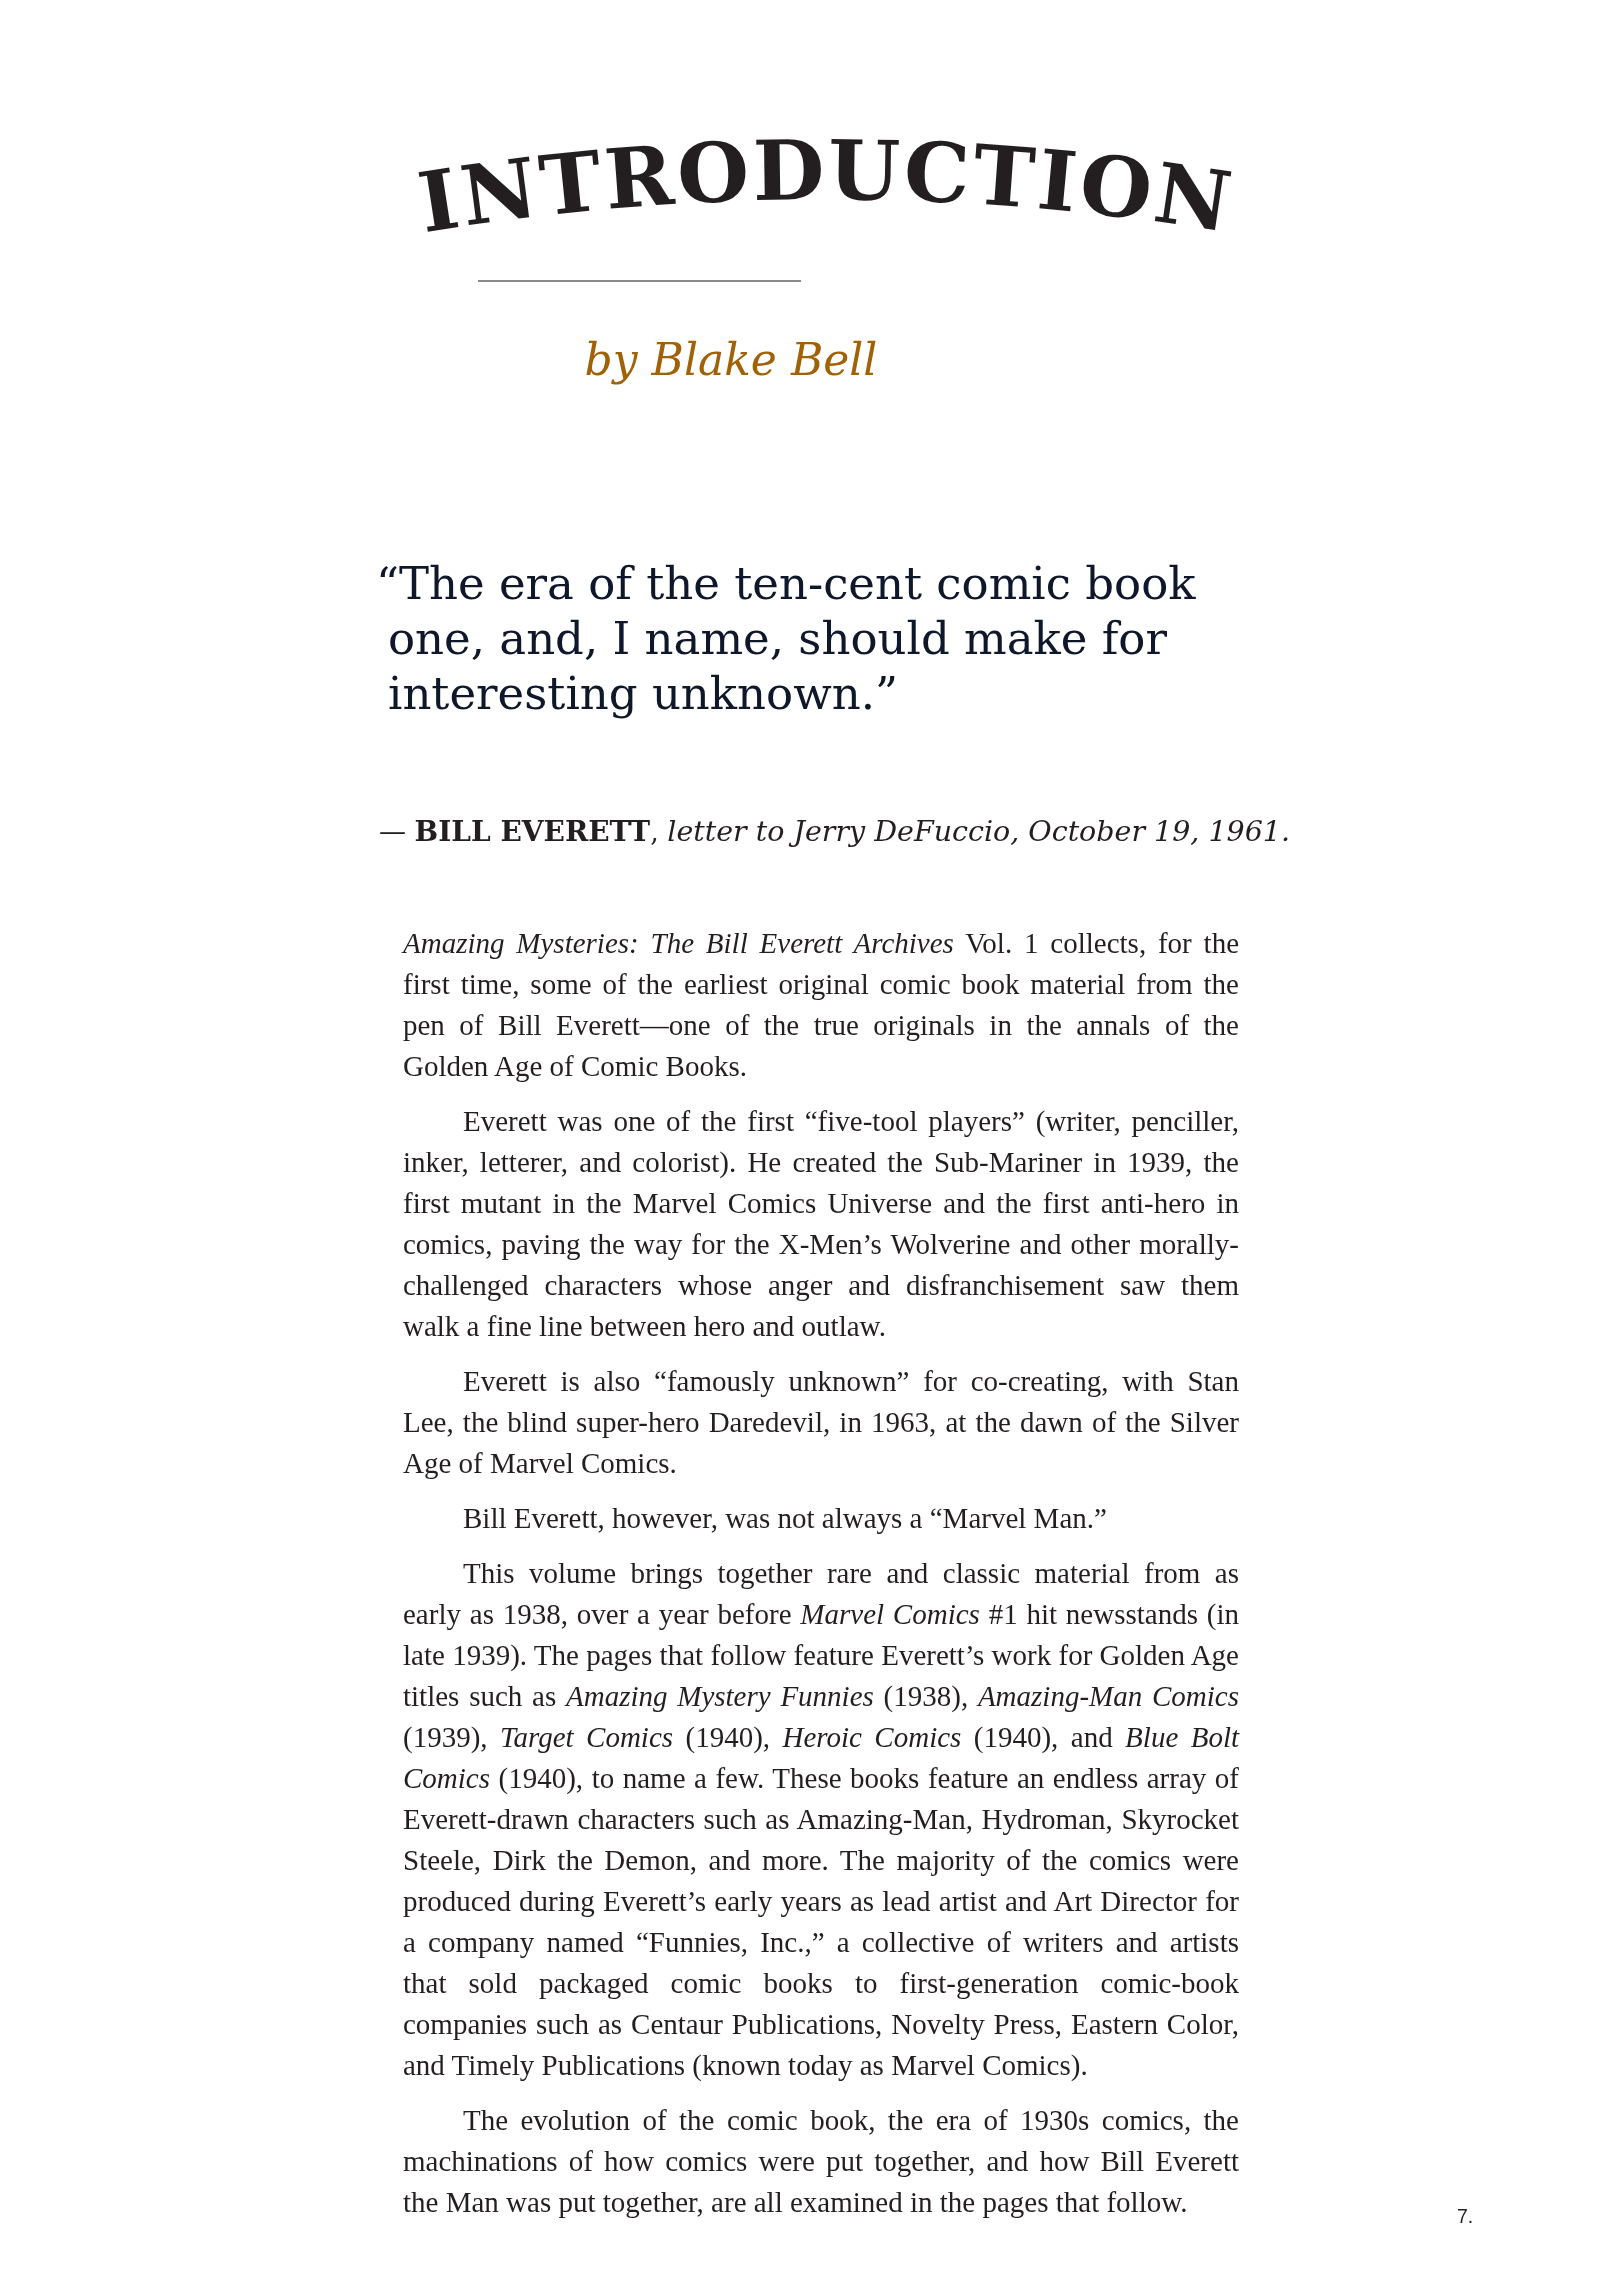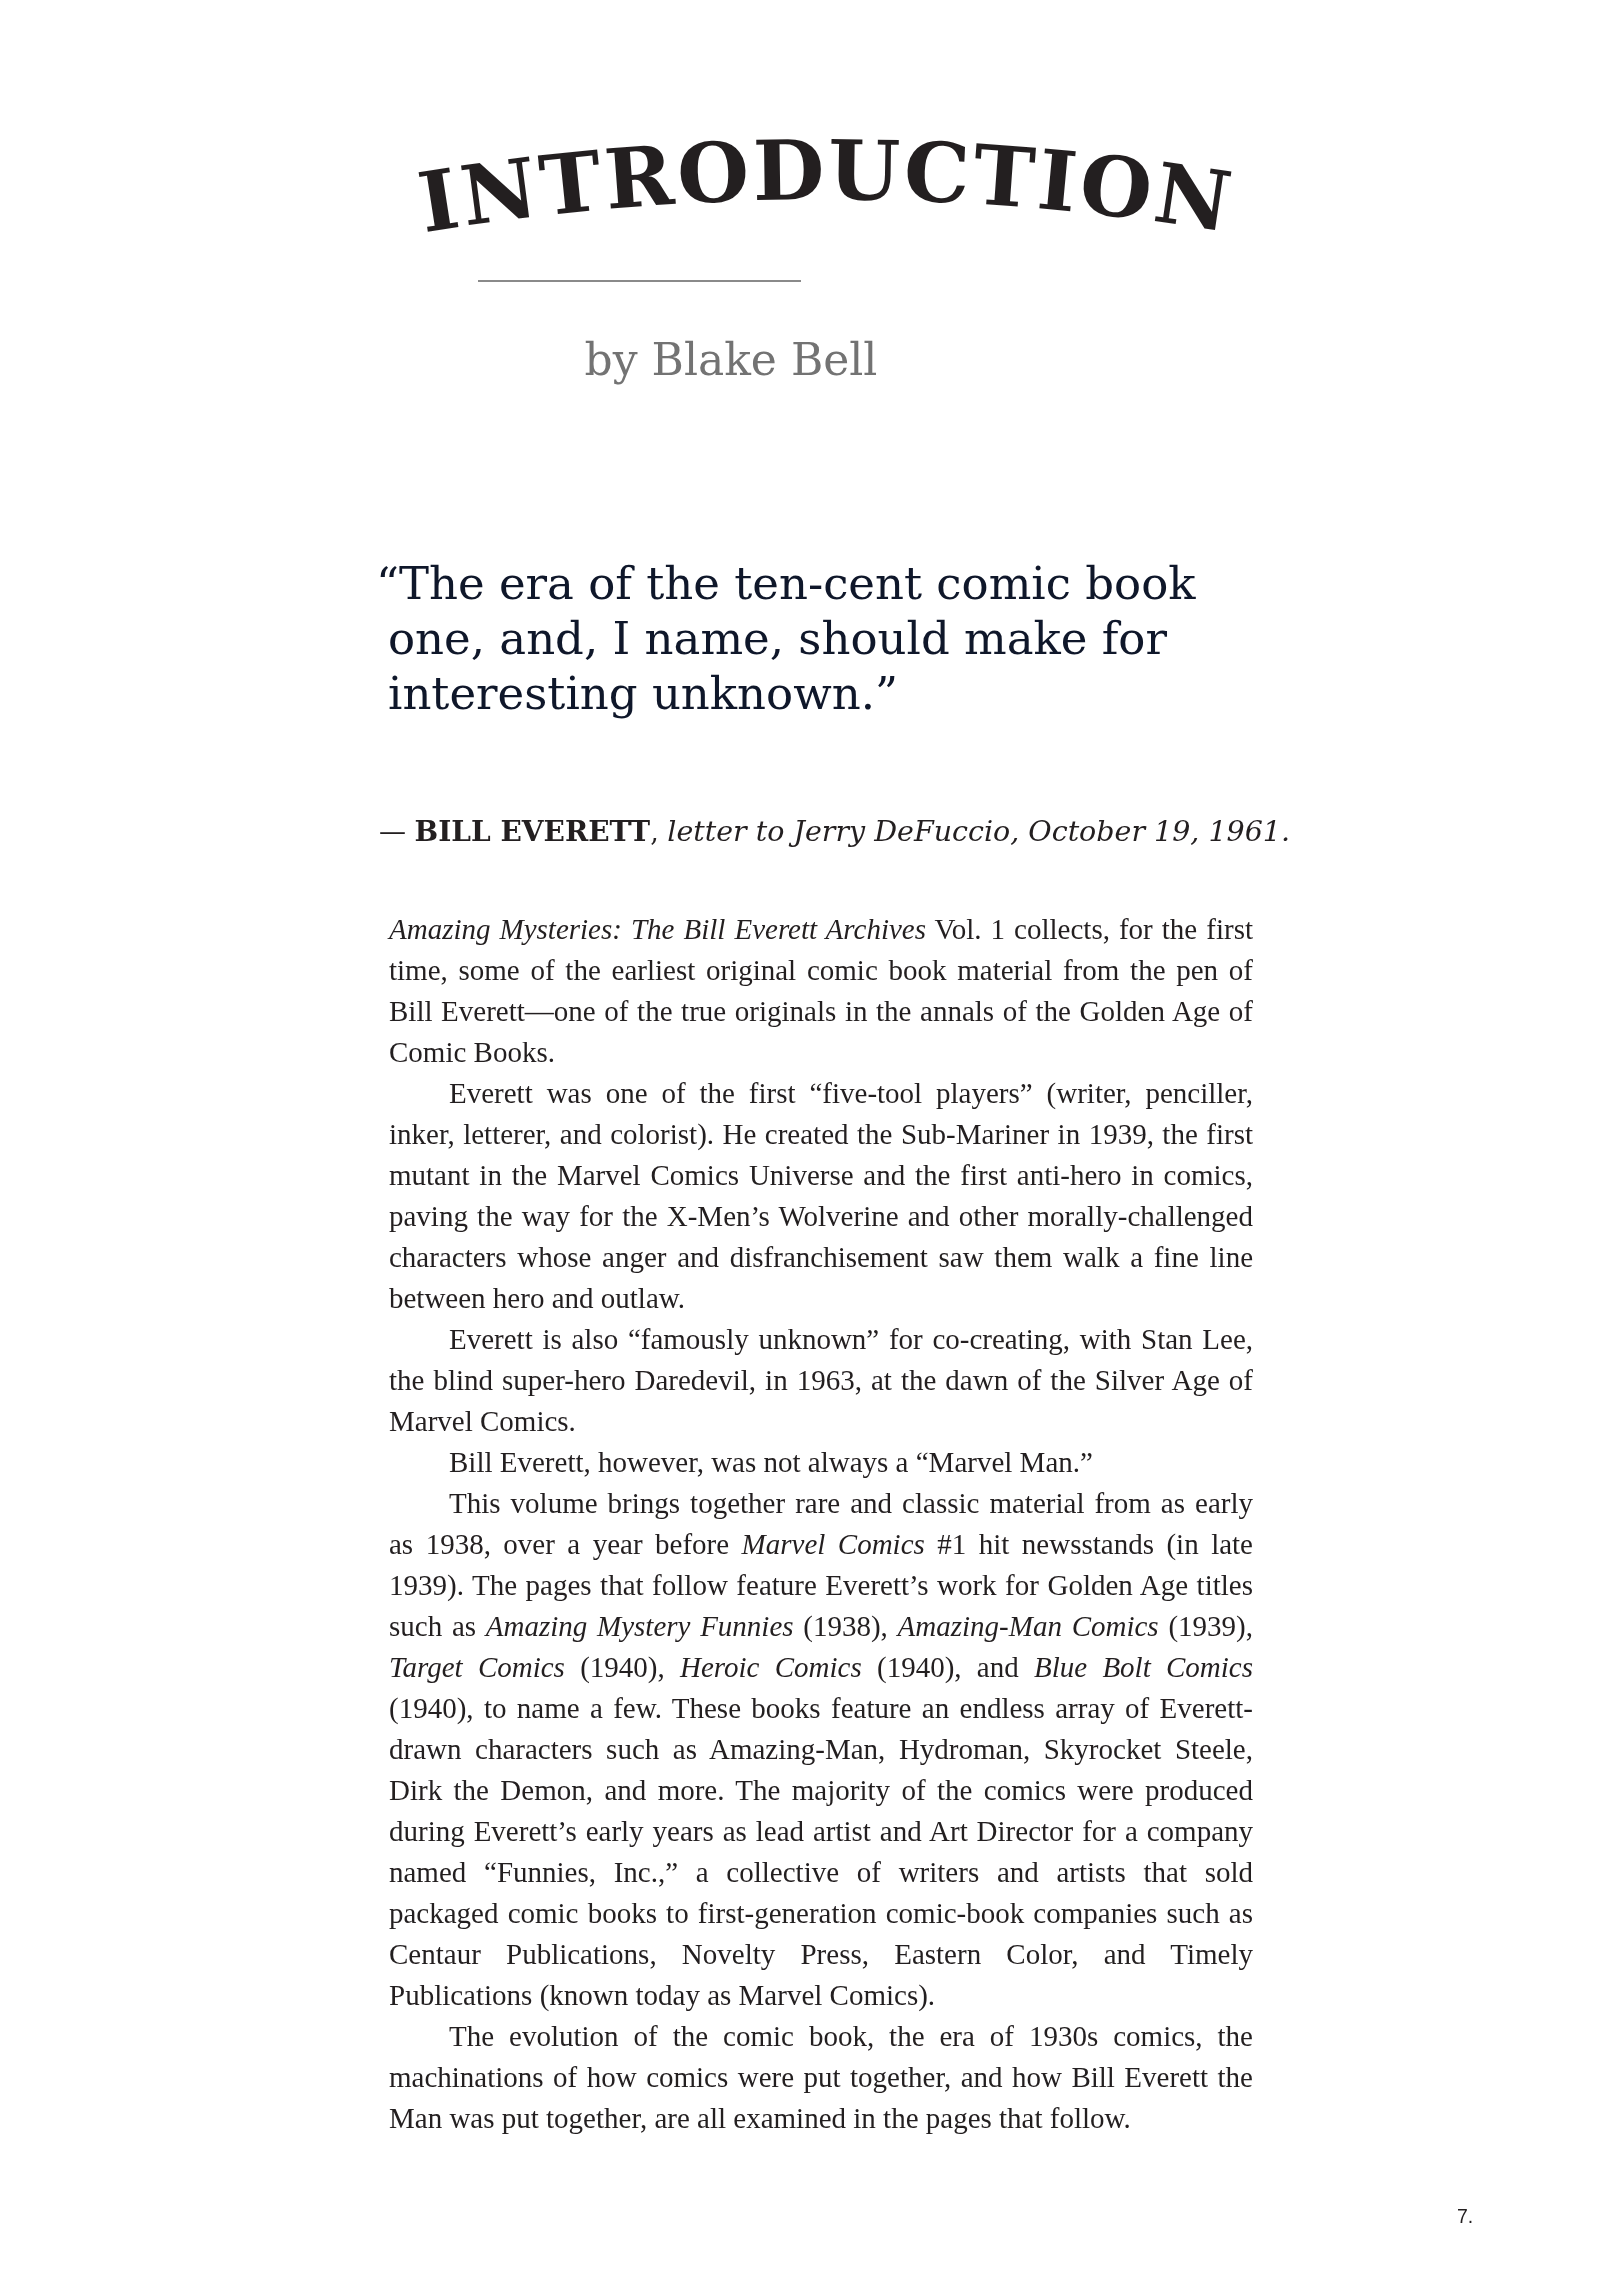--- a/index.html
+++ b/index.html
@@ -2,31 +2,31 @@
 <html style="font-size:12px"><head>
 <meta charset="utf-8">
 <style>
   html, body { margin:0; padding:0; background:#ffffff; }
   body { width:1619px; height:2295px; position:relative; overflow:hidden; color:#231f20; }
   .title-wrap { position:absolute; left:0; top:128px; width:1619px; height:150px; }
   .title-svg { position:absolute; left:361px; top:0; }
   .title-text { font-family:"DejaVu Serif", serif; font-weight:bold; font-size:110px; fill:#231f20; letter-spacing:4px; }
   .rule { position:absolute; left:478px; top:280px; width:150px; height:1.5px; background:#8a8a8a; width:323px; }
   .byline { position:absolute; left:0; width:1462px; top:334px; text-align:center;
-            font-family:"DejaVu Serif", serif; font-size:44px; color:#737373; letter-spacing:0px; }
+            font-family:"DejaVu Serif", serif; font-size:44px; color:#a16207; letter-spacing:0px;font-style:italic; }
   .quote { position:absolute; left:376px; top:556px; width:946px;
            font-family:"DejaVu Serif", serif; font-size:45px; line-height:55px; color:#0f172a; }
   .quote .line { display:block; white-space:nowrap; }
   .quote .line.indent { padding-left:12px; }
   .attrib { position:absolute; left:379px; top:815px; font-family:"DejaVu Serif", serif; font-size:27px; color:#231f20; white-space:nowrap; }
   .attrib .name { font-weight:bold; font-size:28px;text-align:right; }
   .attrib .src { font-style:italic; font-size:28.5px; }
   .body-text { position:absolute; left:389px; top:909px; width:864px;
                font-family:"Liberation Serif", serif; font-size:29px; line-height:41px; color:#231f20; }
-  .body-text p { margin:0; text-align:justify; text-align-last:left; }
+  .body-text p { margin:14px; text-align:justify; text-align-last:left; }
   .body-text p.indent { text-indent:60px;font-family:Liberation Serif, serif; }
   .body-text em { font-style:italic; }
   .page-num { position:absolute; left:1457px; top:2205px; font-family:"Liberation Sans", sans-serif; font-size:19.5px; color:#231f20; }
 </style>
 </head>
 <body>
 
 <div class="title-wrap">
   <svg class="title-svg" width="931" height="150" viewBox="0 0 1240 200">
     <defs>

